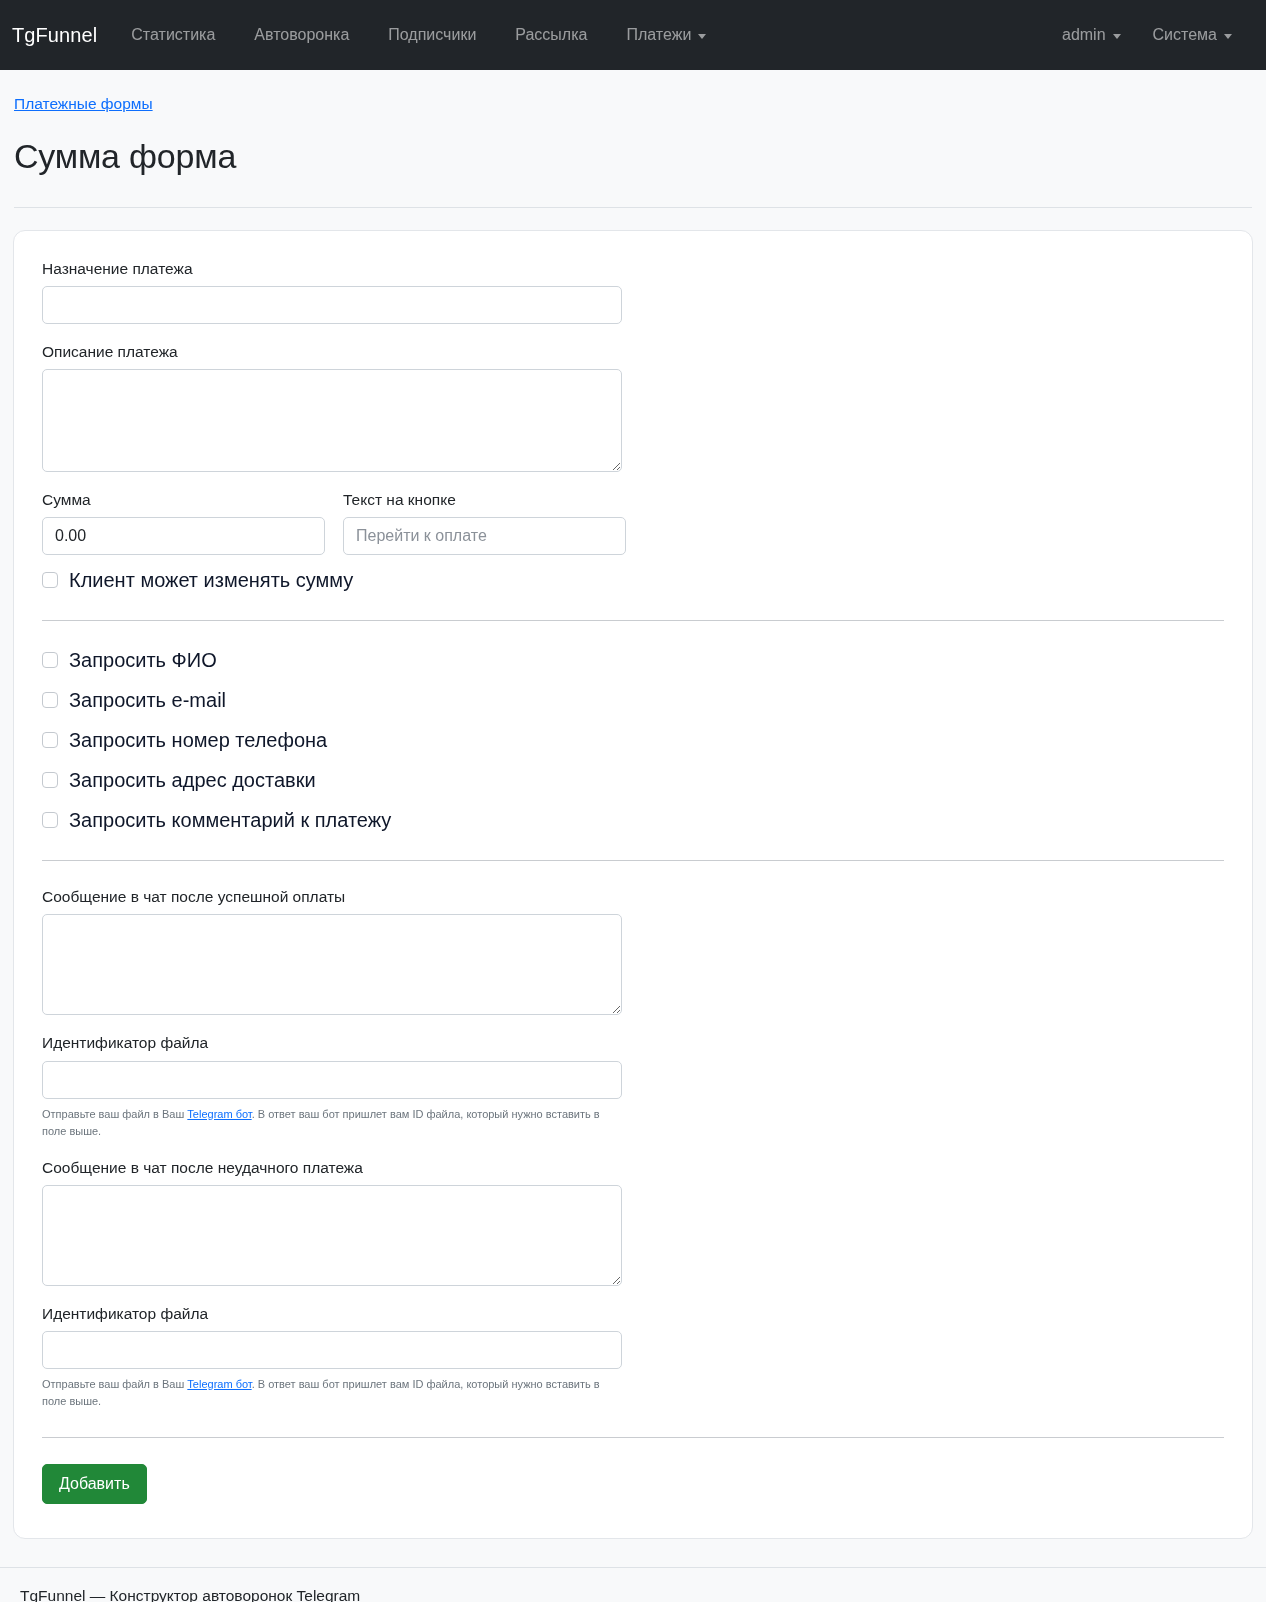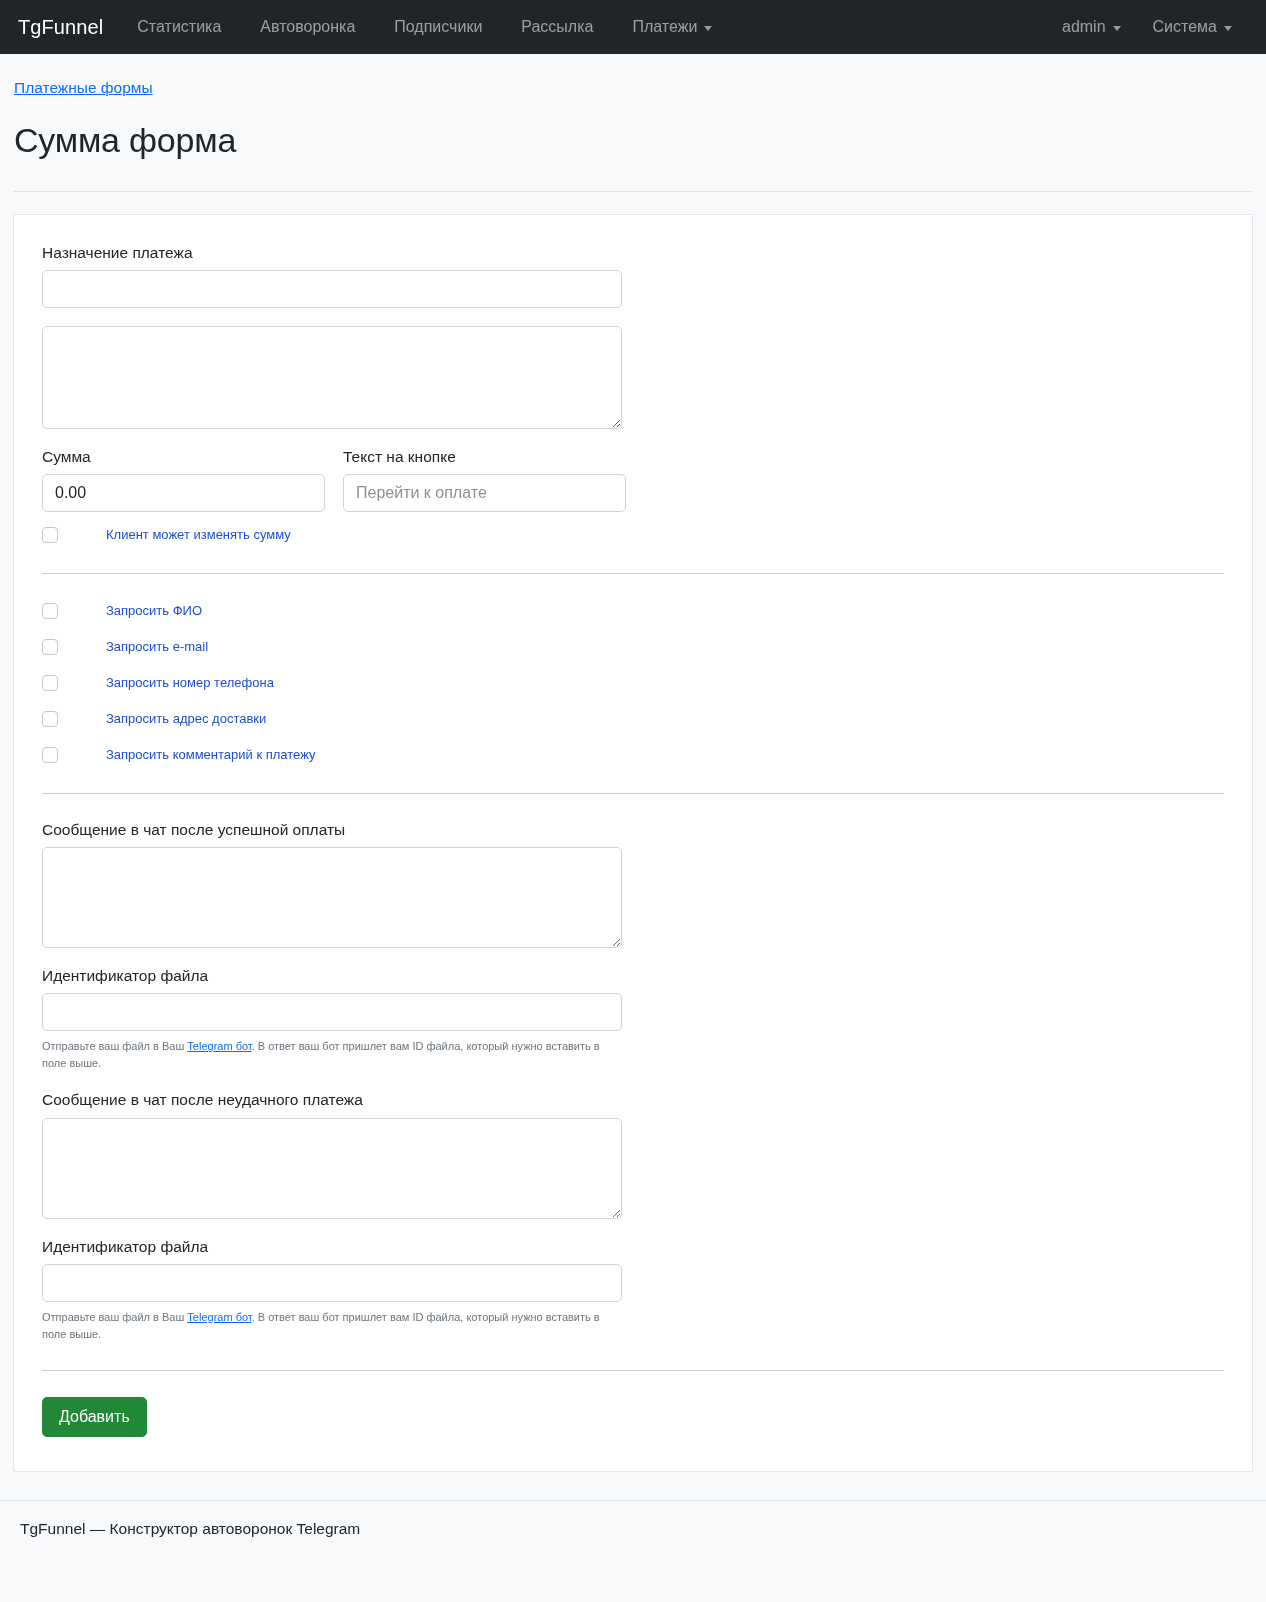--- a/index.html
+++ b/index.html
@@ -16,24 +16,24 @@
     font-size: 16px;
     line-height: 1.5;
     color: #212529;
     -webkit-font-smoothing: antialiased;
     position: relative;
   }
 
   
   .navbar {
     background: #212529;
-    height: 54px;
-    display: flex;
-    align-items: center;
-    padding: 0 14px 0 18px;
+    height: 70px;
+    display: flex;
+    align-items: center;
+    padding: 0 14px 0 12px;
     width: 100%;
   }
   .brand {
     color: #ffffff;
     font-size: 20px;
     font-weight: 400;
     letter-spacing: 0.1px;
     margin-right: 18px;
     text-decoration: none;
     white-space: nowrap;
@@ -94,21 +94,21 @@
     border-top: 1px solid #dee2e6;
     margin: 30px 0 0 0;
     opacity: 1;
   }
 
   
   .card-wrap { padding: 22px 13px 0 13px; }
   .card {
     background: #ffffff;
     border: 1px solid #e3e6ea;
-    border-radius: 2px;
+    border-radius: 12px;
     padding: 28px 28px 34px 28px;
   }
 
   .field-label {
     display: block;
     font-size: 15.5px;
     color: #212529;
     margin-bottom: 7px;
     line-height: 1.3;
   }
@@ -168,25 +168,24 @@
     background: #fff;
     margin: 0;
     flex: 0 0 auto;
     cursor: pointer;
   }
   .cbx:checked {
     background: #0d6efd;
     border-color: #0d6efd;
   }
   .check-label {
-    font-size: 13px;
-    color: #1d4ed8;
+    font-size: 20px;
+    color: #0f172a;
     cursor: pointer;
     line-height: 1.3;
-    margin-left: 37px;
   }
 
   .divider {
     border: 0;
     border-top: 1px solid #c9ccd0;
     margin: 27px 0 26px 0;
     width: 1182px;
     max-width: 100%;
   }
 
@@ -271,20 +270,21 @@
   <div class="card">
 
     
     <div class="mb-block">
       <label class="field-label">Назначение платежа</label>
       <input class="form-control" type="text" placeholder="" style="">
     </div>
 
     
     <div class="mb-block">
+      <label class="field-label">Описание платежа</label>
       <textarea class="form-control desc" placeholder="" style=""></textarea>
     </div>
 
     
     <div class="row2">
       <div class="col-sum">
         <label class="field-label">Сумма</label>
         <input class="form-control" type="text" placeholder="" value="0.00" style="">
       </div>
       <div class="col-btn">

